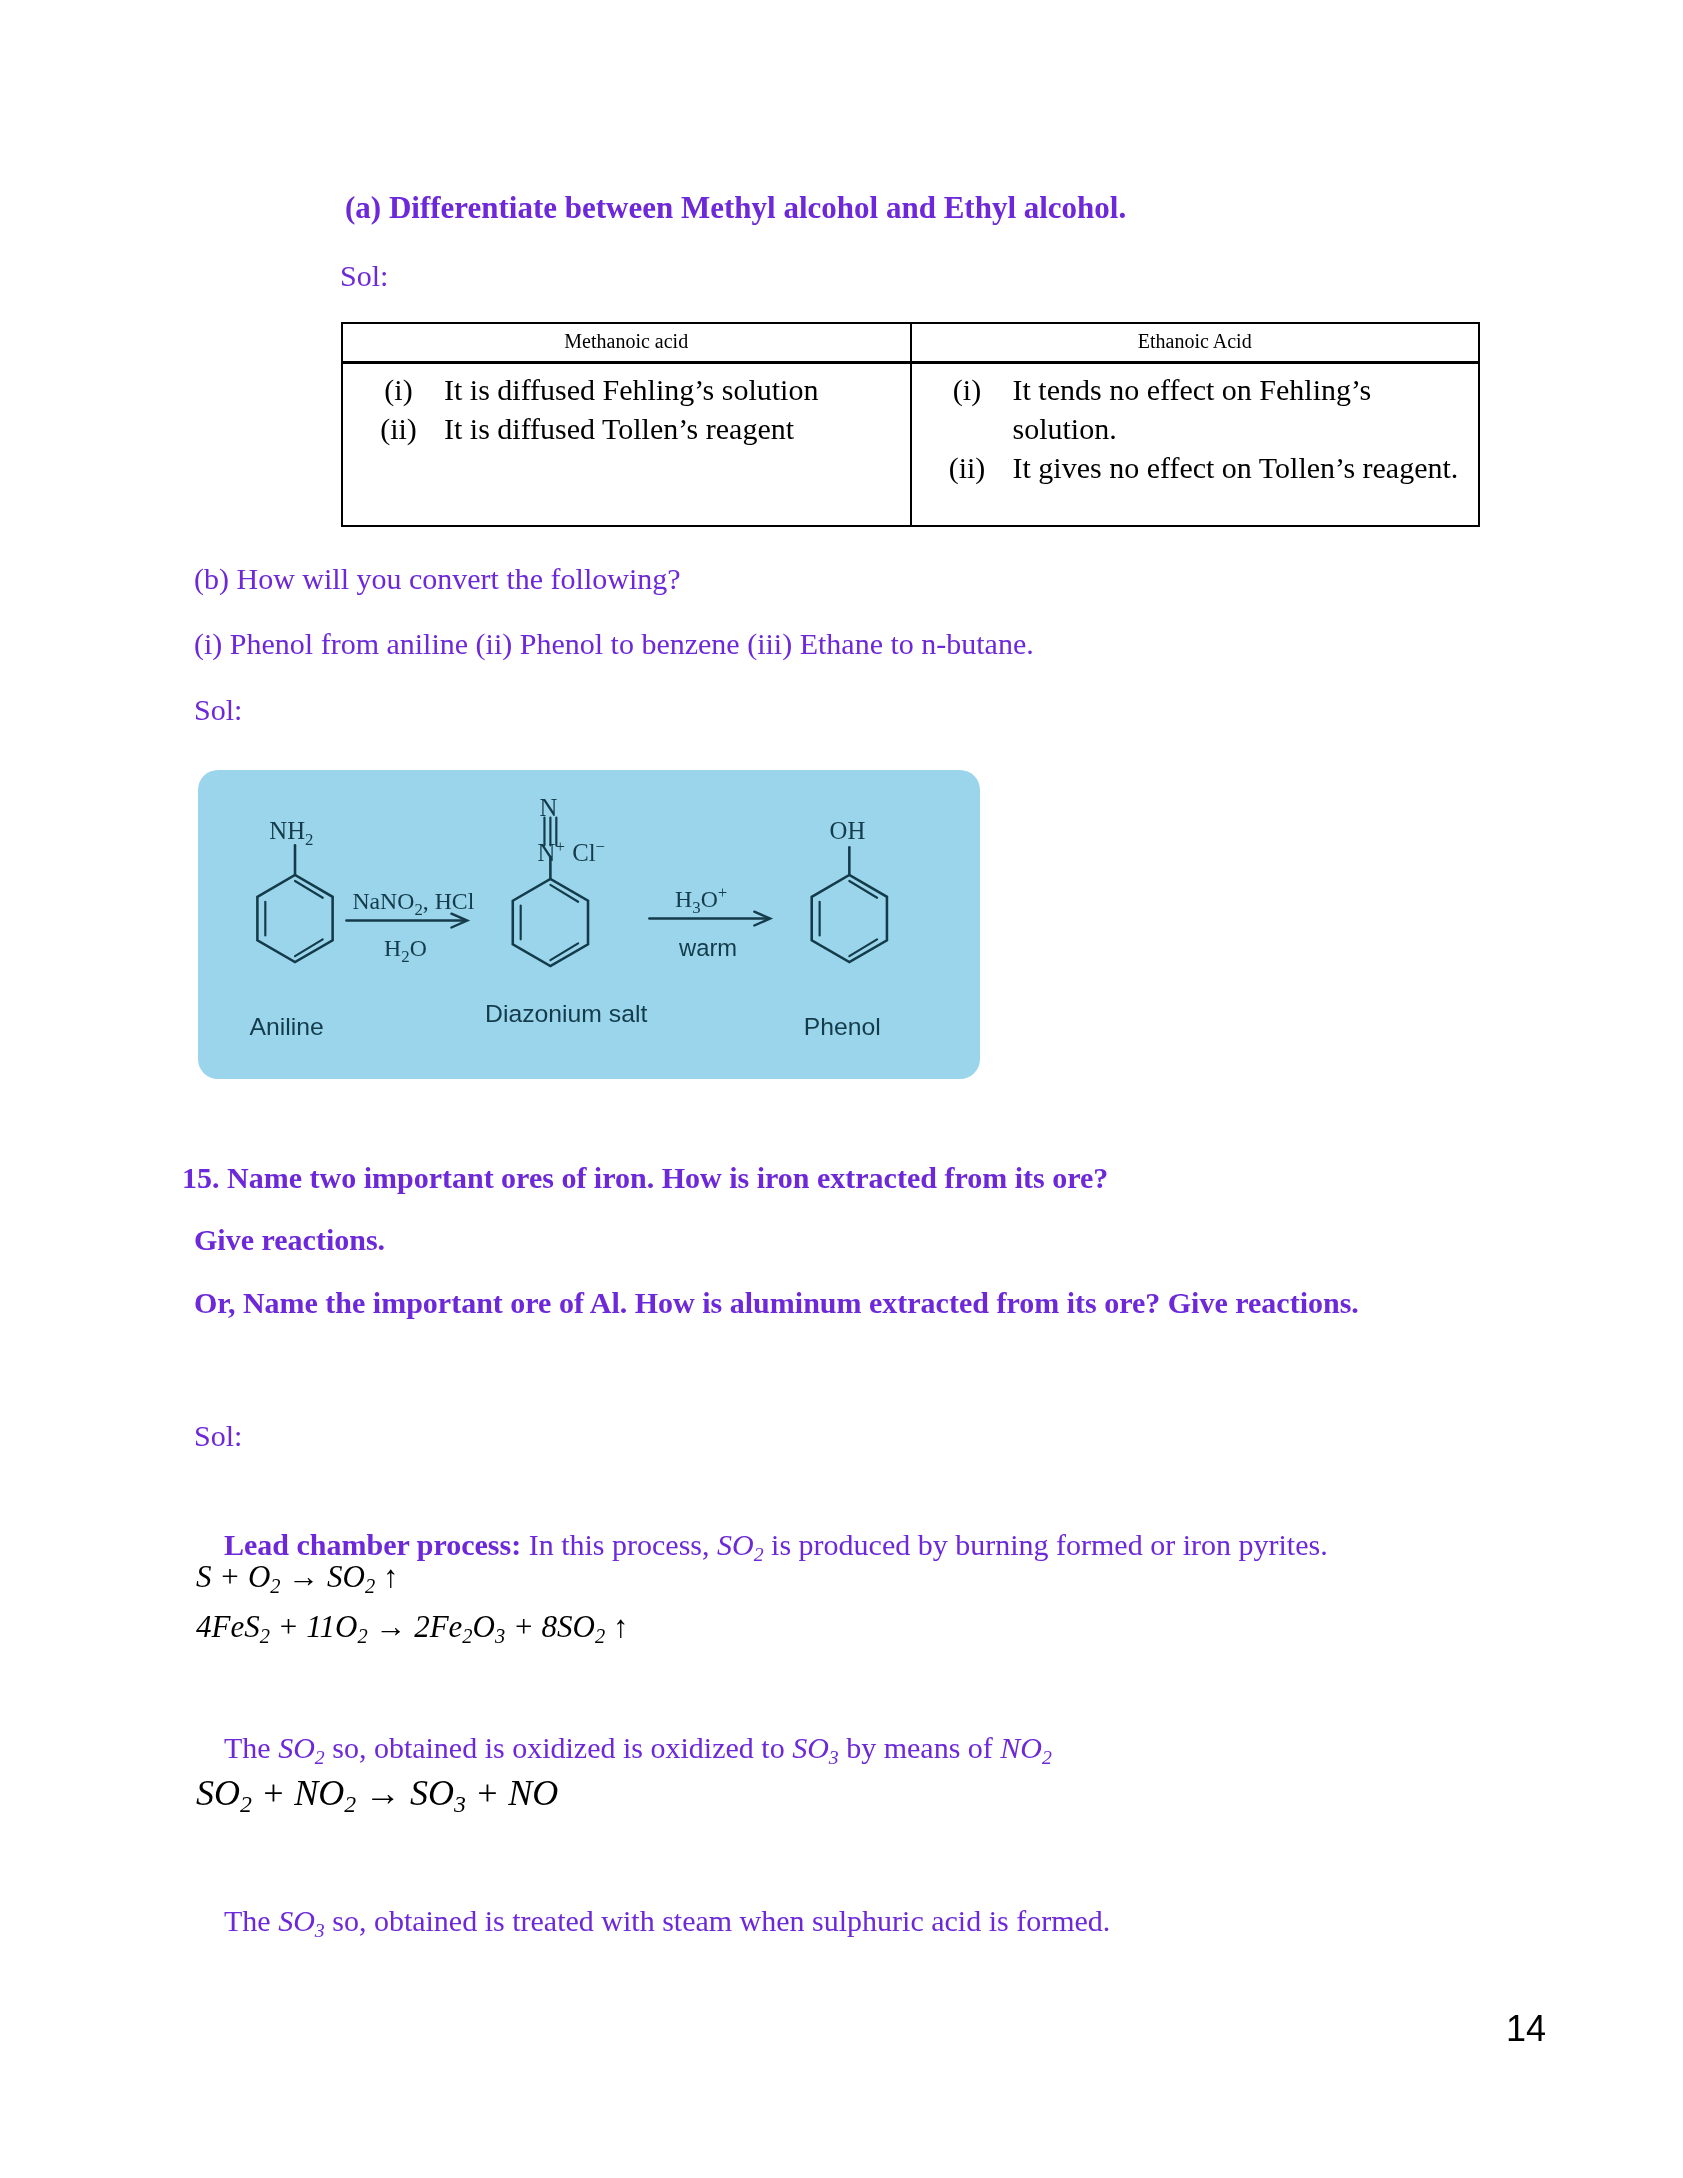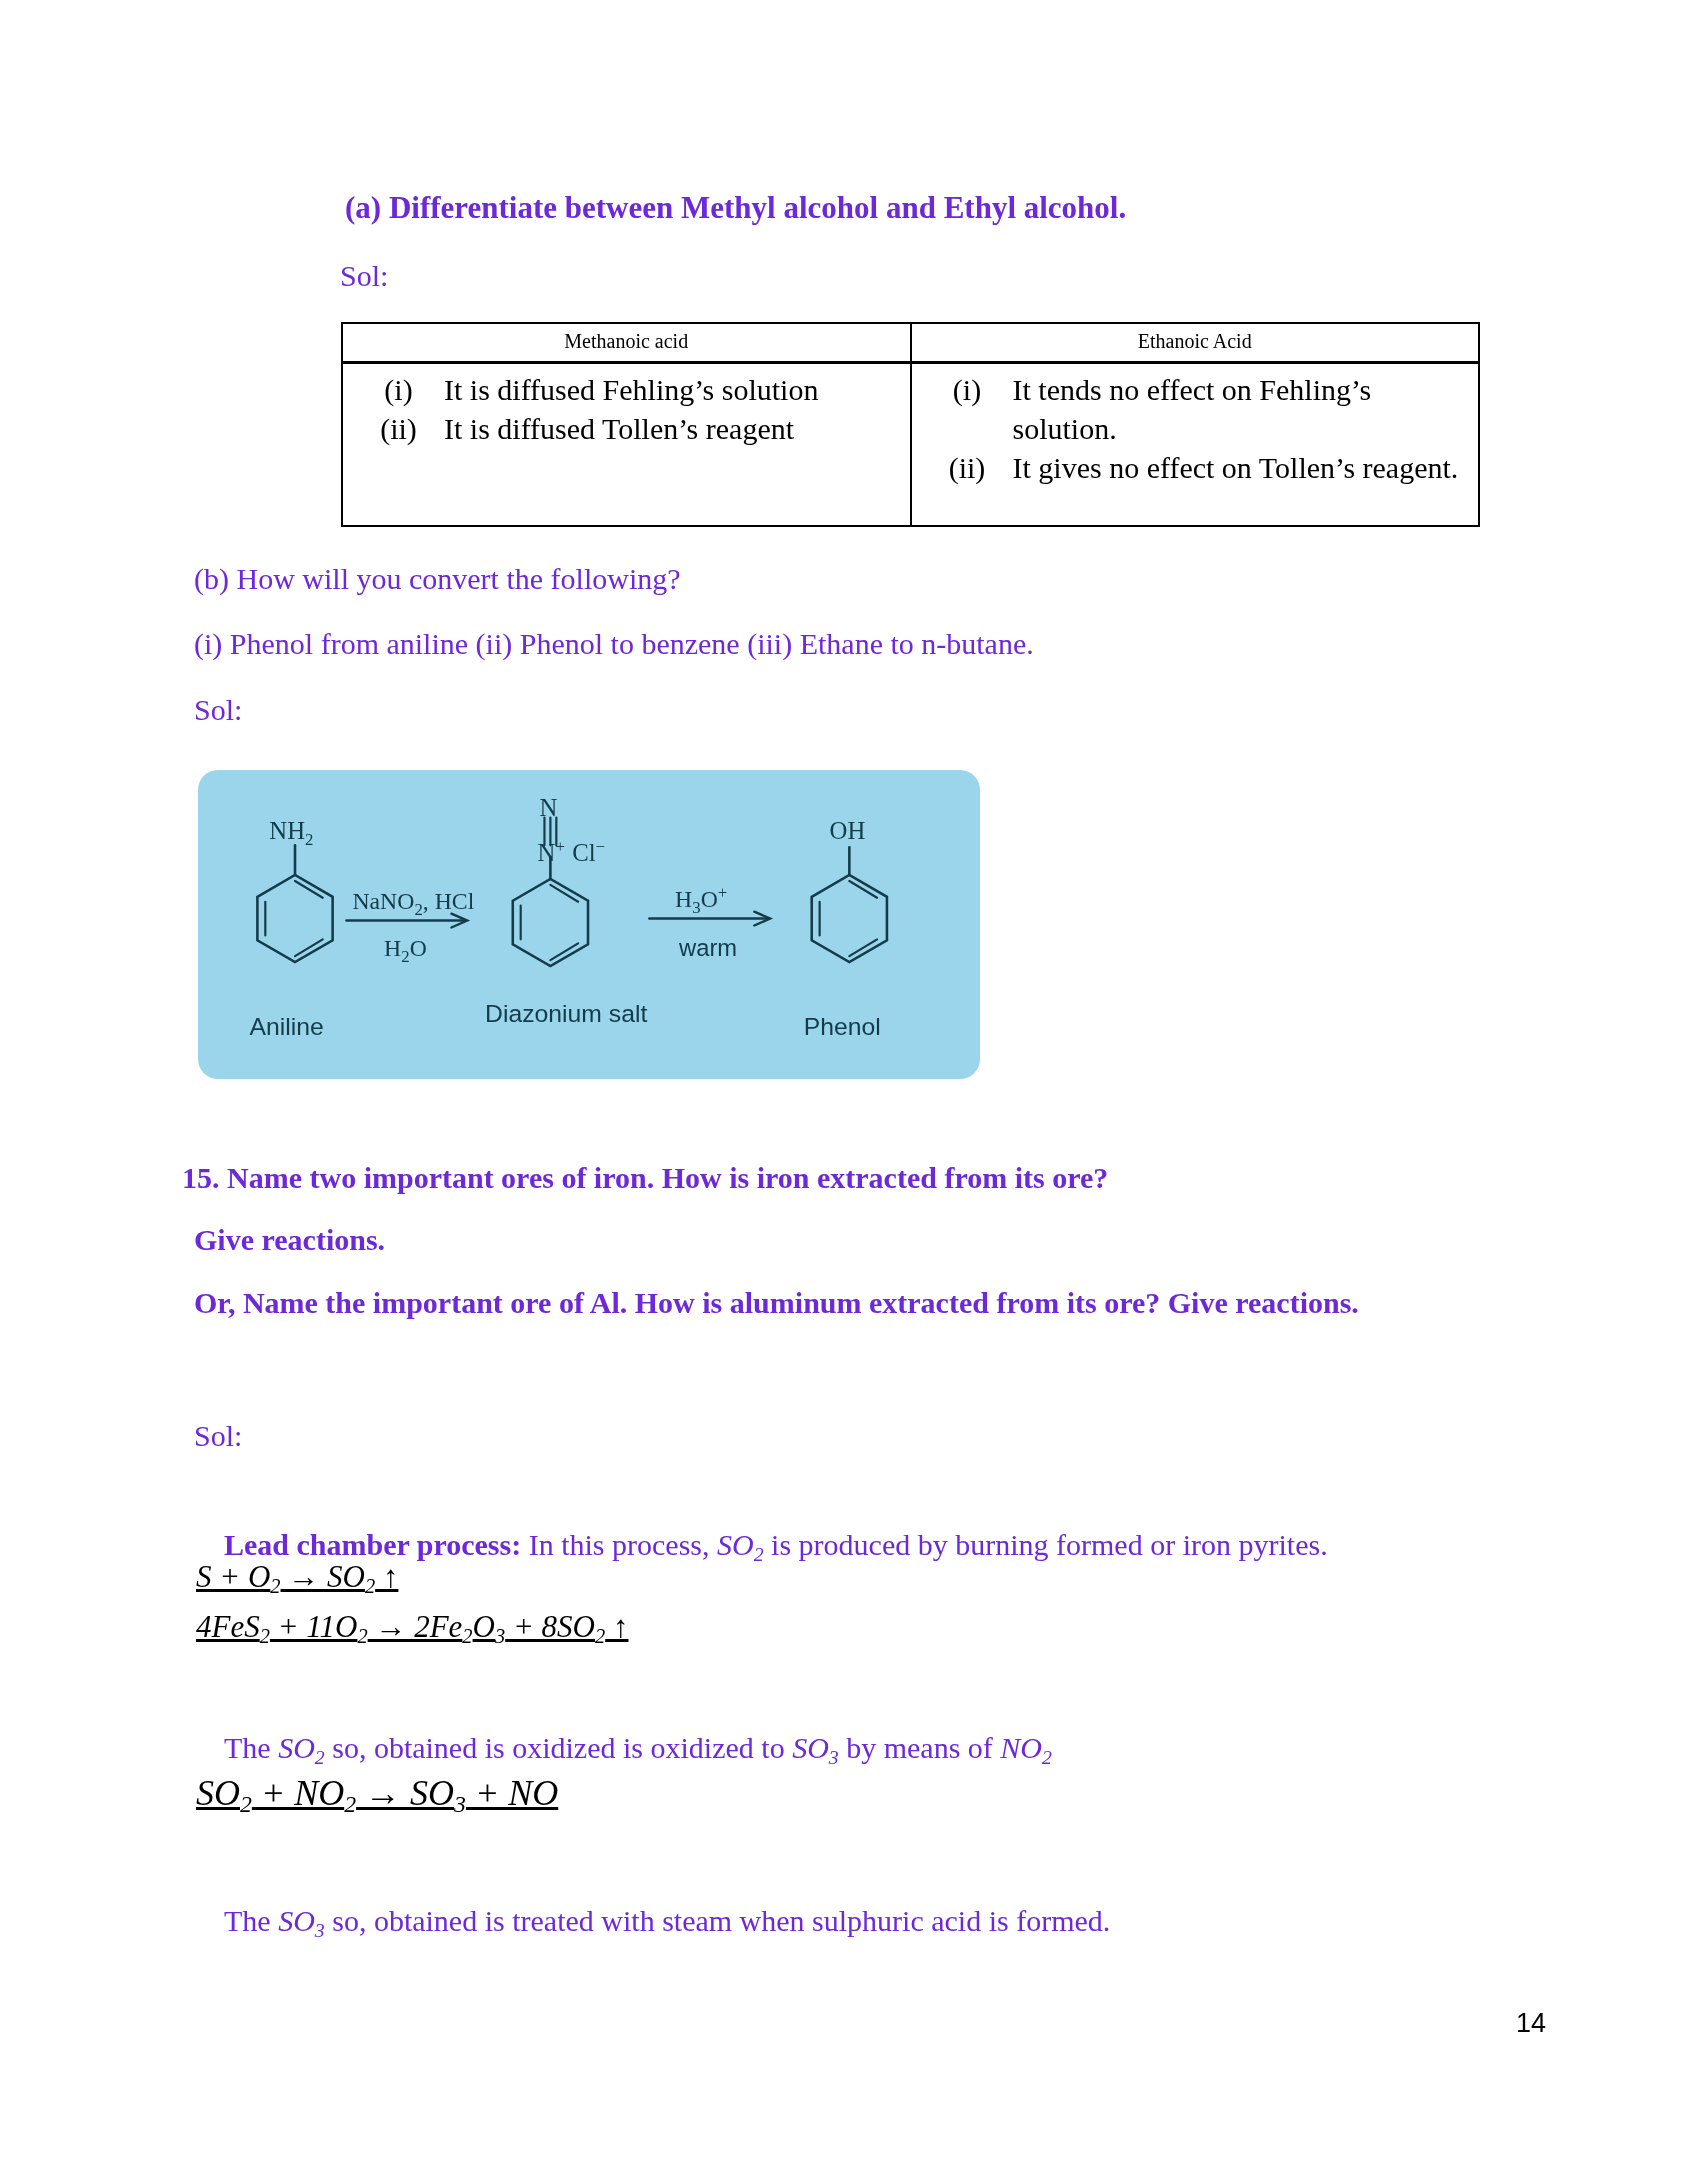--- a/index.html
+++ b/index.html
@@ -113,21 +113,20 @@
   
   #lead-para {
     left: 194px; top: 1485px; width: 1317px;
   }
   .eq {
     position: absolute;
     font-family: "Liberation Serif", "DejaVu Serif", serif;
     font-style: italic;
     font-size: 31px;
     white-space: nowrap;
-    text-decoration: underline;
   }
   #eq-1 { left: 196px; top: 1559px; }
   #eq-2 { left: 196px; top: 1609px; }
   #eq-3 { left: 196px; top: 1772px; font-size: 36px; }
 
   #so2-para { left: 194px; top: 1688px; width: 1317px; }
   #so3-para { left: 194px; top: 1861px; width: 1317px; }
 
   
   .chem {
@@ -139,21 +138,21 @@
     vertical-align: -0.28em;
     font-style: italic;
   }
   .arrow-up { font-style: normal; }
 
   
   #page-number {
     position: absolute;
     right: 137px;
     top: 2008px;
-    font-size: 27px;
+    font-size: 36px;
     font-family: "Liberation Sans", sans-serif;
   }
 </style>
 </head>
 <body>
 
 <div class="page">
 
   <div class="tline" id="q-a">(a) Differentiate between Methyl alcohol and Ethyl alcohol.</div>
 

